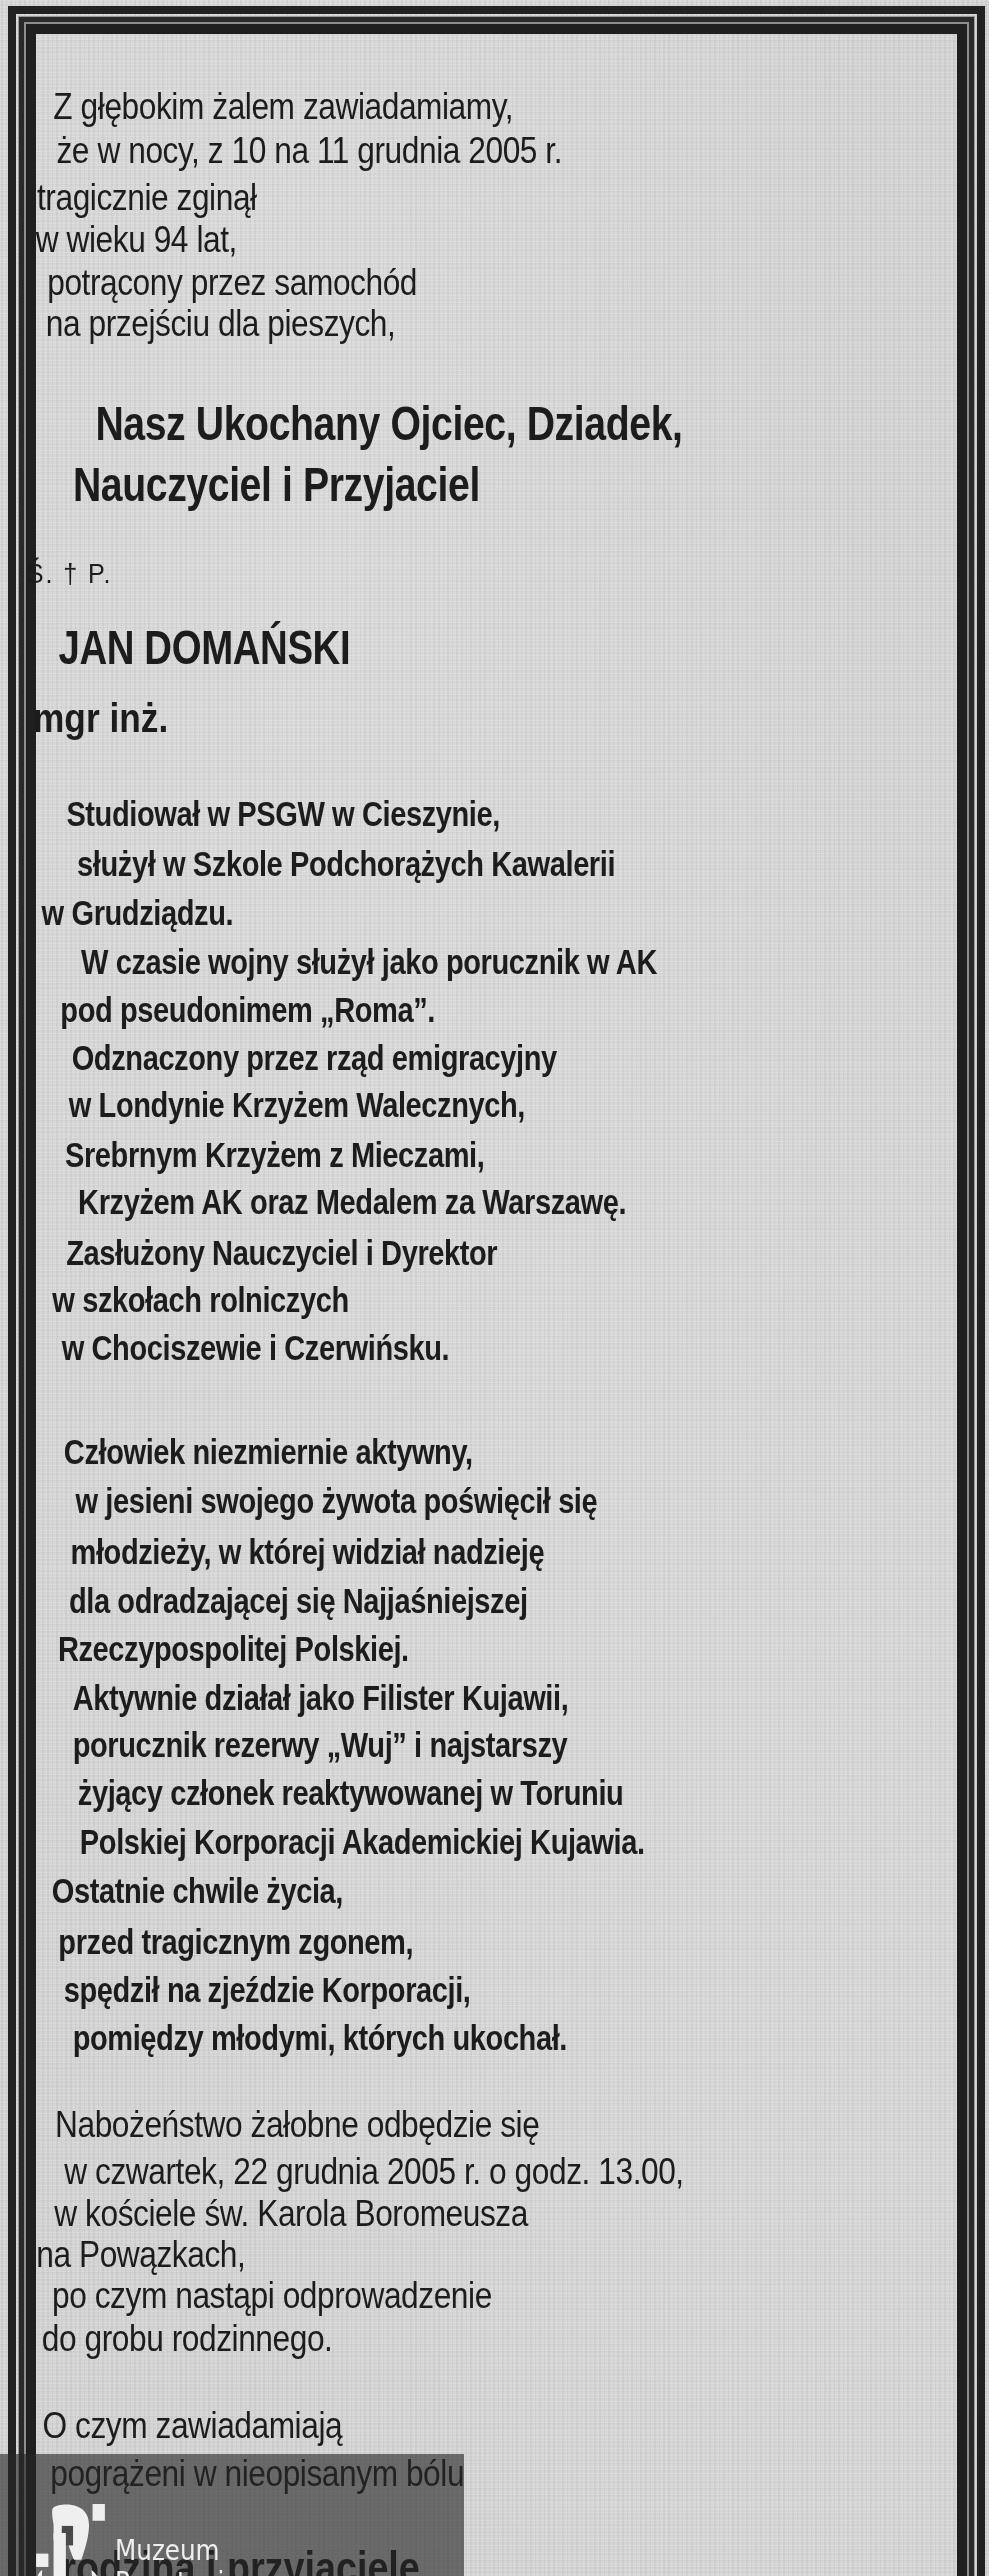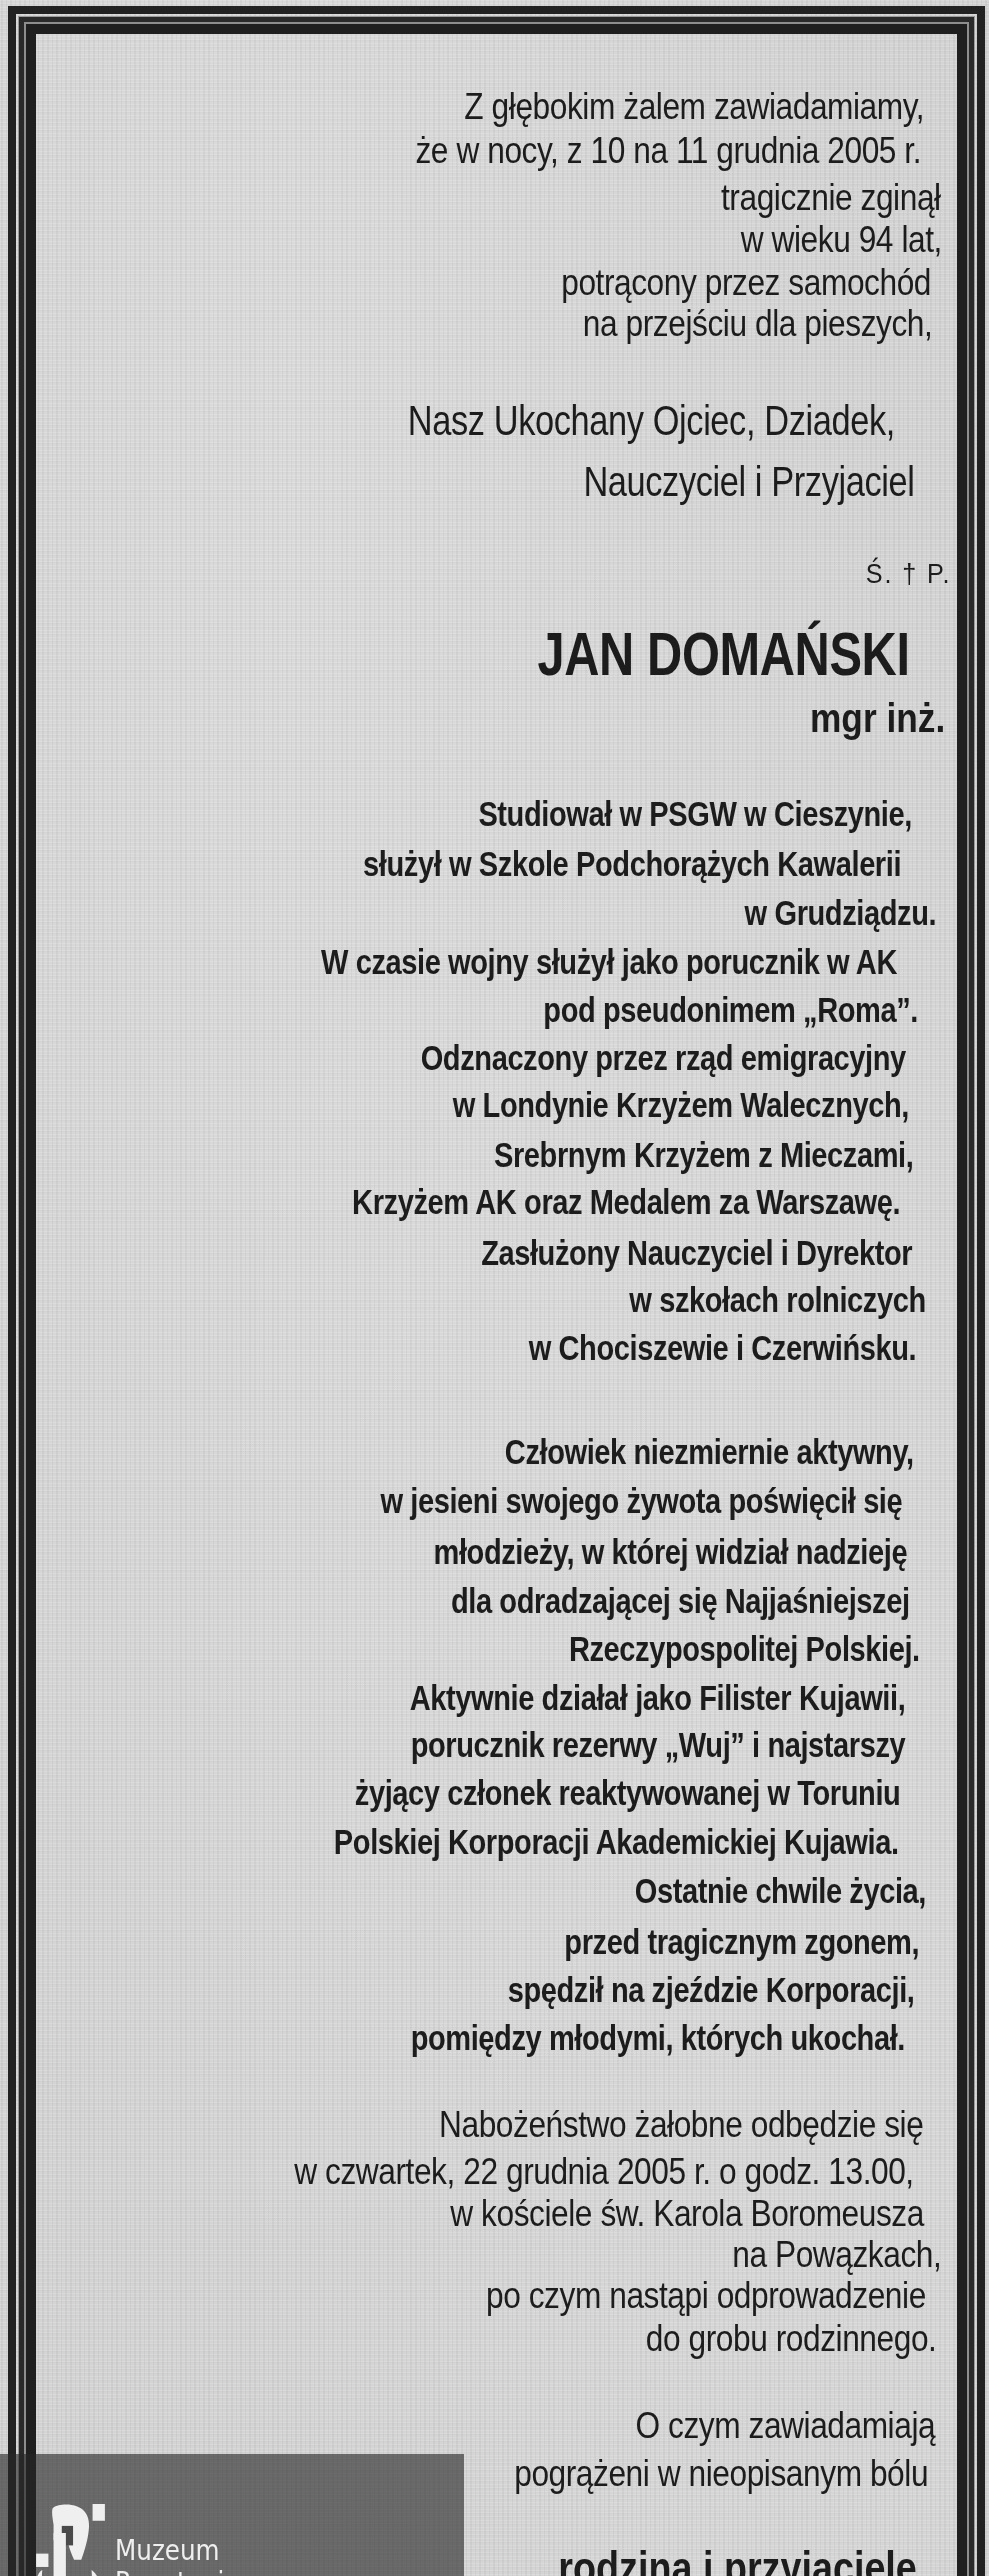--- a/index.html
+++ b/index.html
@@ -32,33 +32,33 @@
   }
   .frame-inner {
     position: absolute; left: 26px; top: 24px; width: 941px; height: 2628px;
     box-sizing: border-box; border: 10.3px solid #1f1f1f;
   }
   .frame-inner-gap {
     position: absolute; left: 24px; top: 22px; width: 945px; height: 2632px;
     box-sizing: border-box; border: 2.1px solid #8e8e8e;
   }
   .line {
-    position: absolute; left: 38px; width: 918px; text-align: right;
+    position: absolute; left: 22px; width: 918px; text-align: left;
     white-space: nowrap; line-height: 1;
   }
   .line > span { display: inline-block; transform-origin: center top; }
   .reg { font-weight: 400; font-size: 36px; }
   .reg > span { transform: scaleX(0.88); letter-spacing: -0.5px; }
   .bold { font-weight: 700; font-size: 35px; }
   .bold > span { transform: scaleX(0.83); letter-spacing: -0.5px; }
-  .head { font-weight: 400; font-size: 43px; }
+  .head { font-weight: 700; font-size: 49px; }
   .head > span { transform: scaleX(0.80); letter-spacing: -0.5px; }
   .sp { font-weight: 400; font-size: 28px; }
   .sp > span { transform: scaleX(0.9); letter-spacing: 2.1px; }
-  .name { font-weight: 700; font-size: 61px; }
+  .name { font-weight: 700; font-size: 48px; }
   .name > span { transform: scaleX(0.80); letter-spacing: -0.5px; }
   .title { font-weight: 700; font-size: 41px; }
   .title > span { transform: scaleX(0.86); }
   .sign { font-weight: 700; font-size: 46px; }
   .sign > span { transform: scaleX(0.82); }
   
   .watermark {
     position: absolute; left: 0; top: 2454px; width: 464px; height: 223px;
     background: rgba(38, 38, 38, 0.62);
   }

